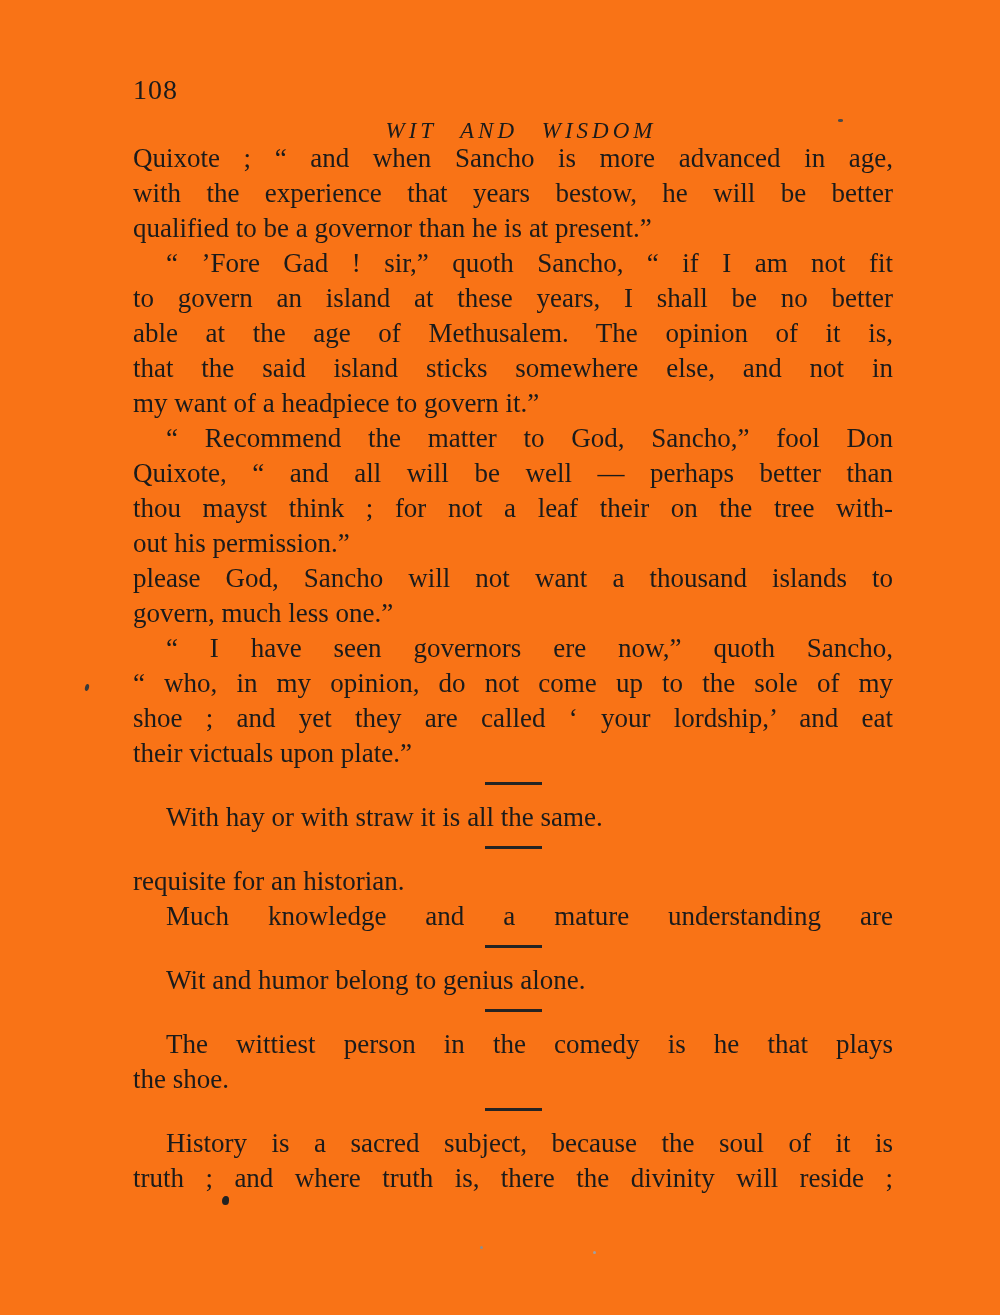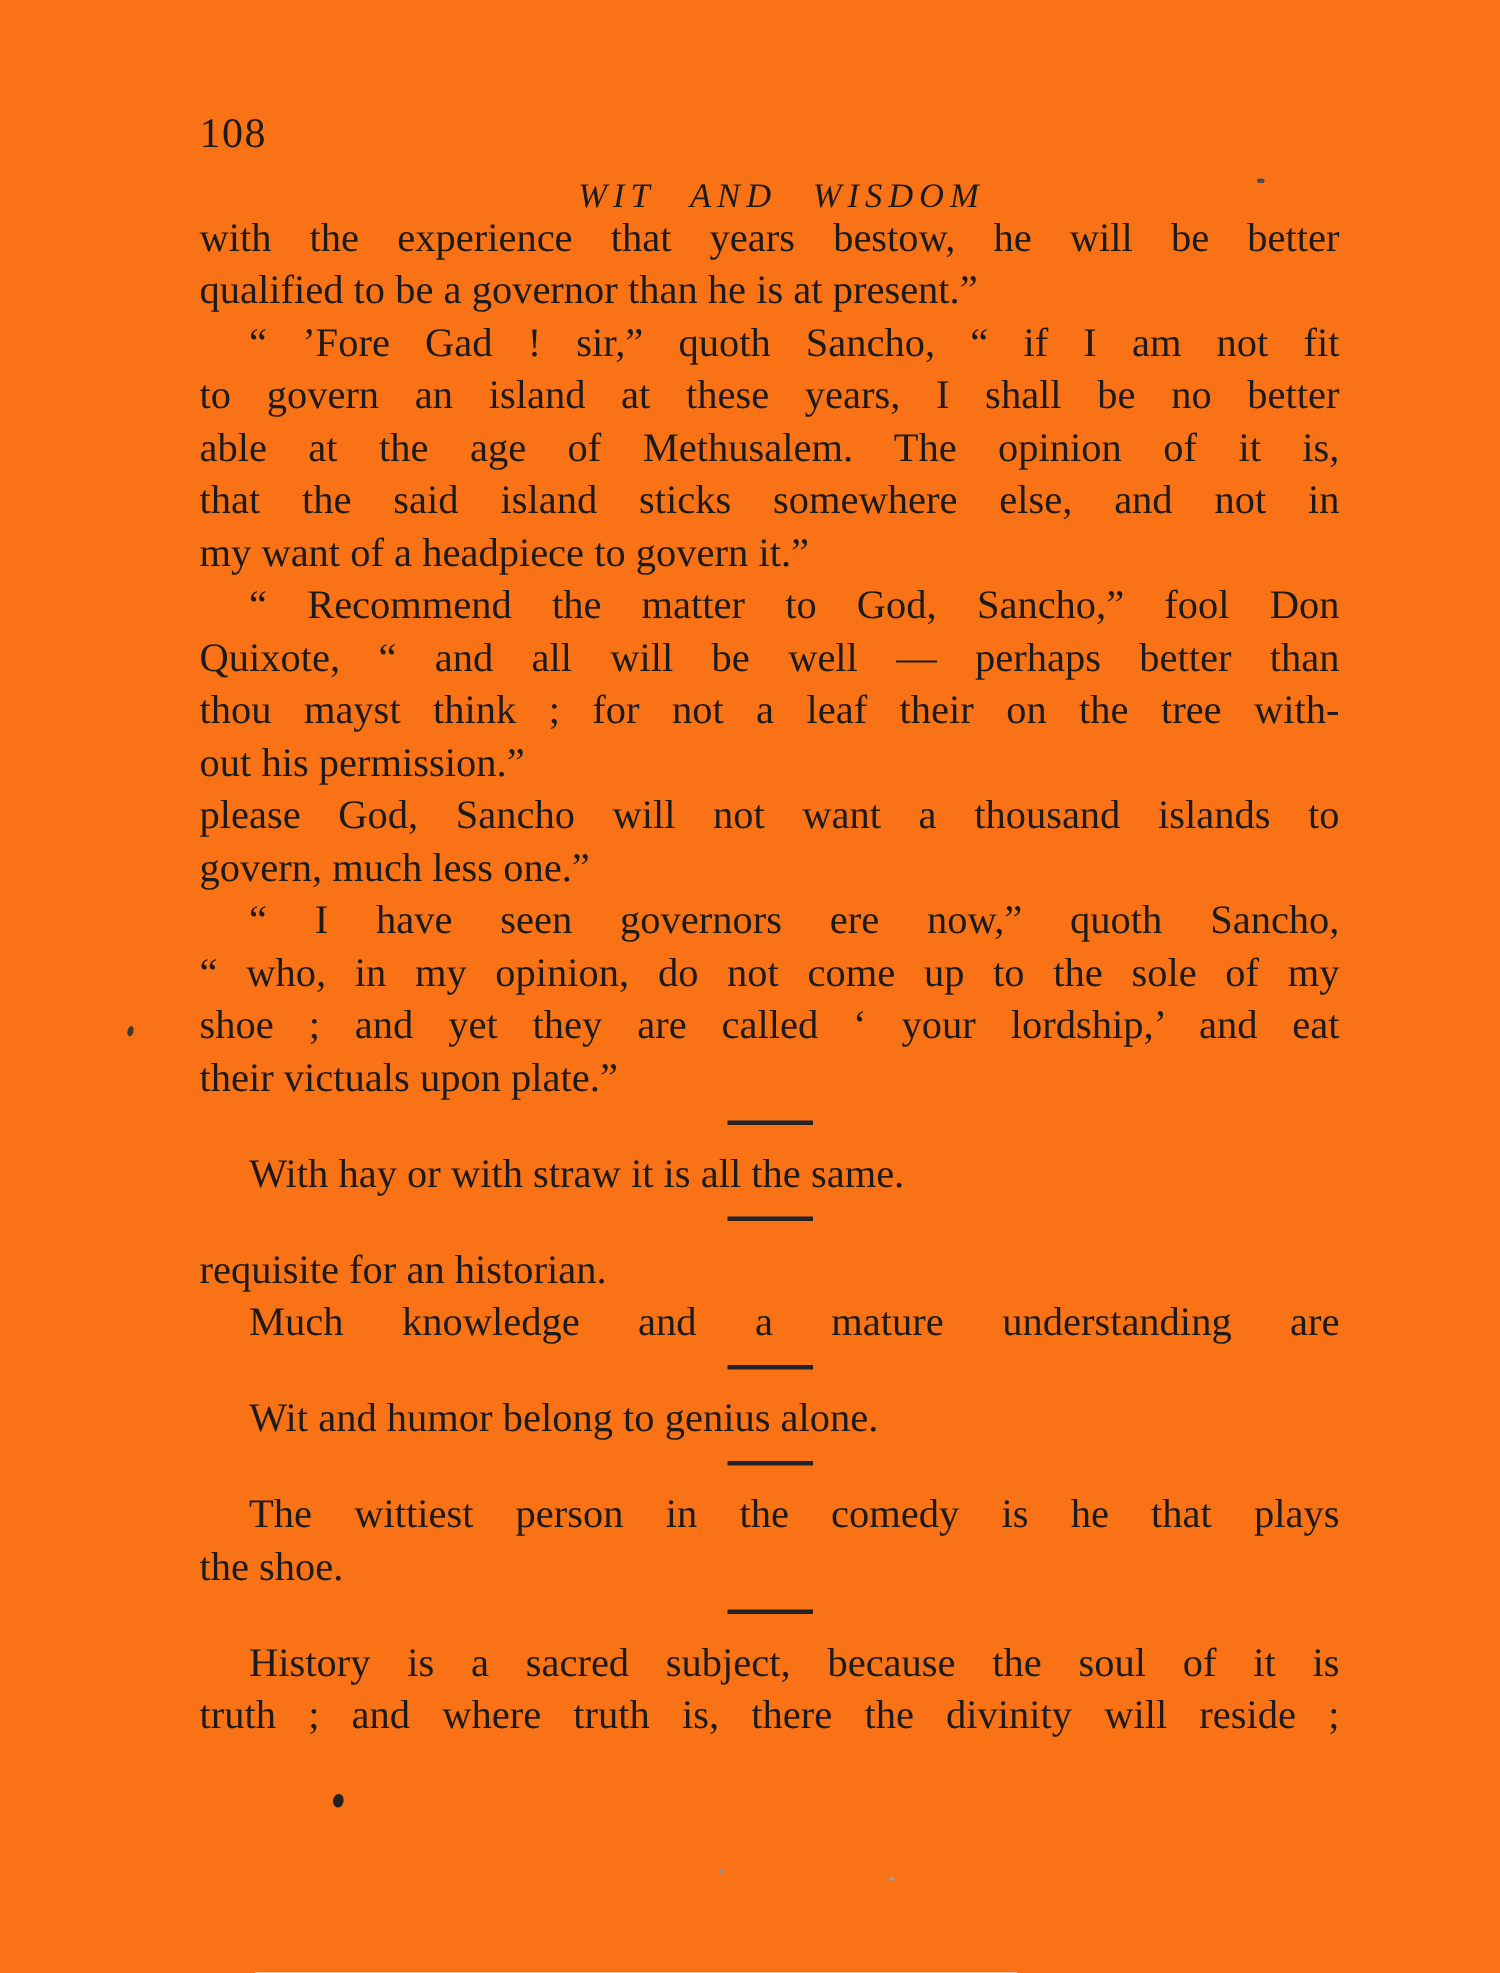--- a/index.html
+++ b/index.html
@@ -35,20 +35,21 @@
 <div class="page">
 
   <div class="header">
     <span class="pagenum">108</span>
     <span class="runtitle">WIT AND WISDOM</span>
   </div>
 
   <div class="bodycol">
 
     <div>
+      <div class="line">Quixote ; “ and when Sancho is more advanced in age,</div>
       <div class="line">with the experience that years bestow, he will be better</div>
       <div class="line last">qualified to be a governor than he is at present.”</div>
     </div>
 
     <div>
       <div class="line indent">“ ’Fore Gad ! sir,” quoth Sancho, “ if I am not fit</div>
       <div class="line">to govern an island at these years, I shall be no better</div>
       <div class="line">able at the age of Methusalem.  The opinion of it is,</div>
       <div class="line">that the said island sticks somewhere else, and not in</div>
       <div class="line last">my want of a headpiece to govern it.”</div>

